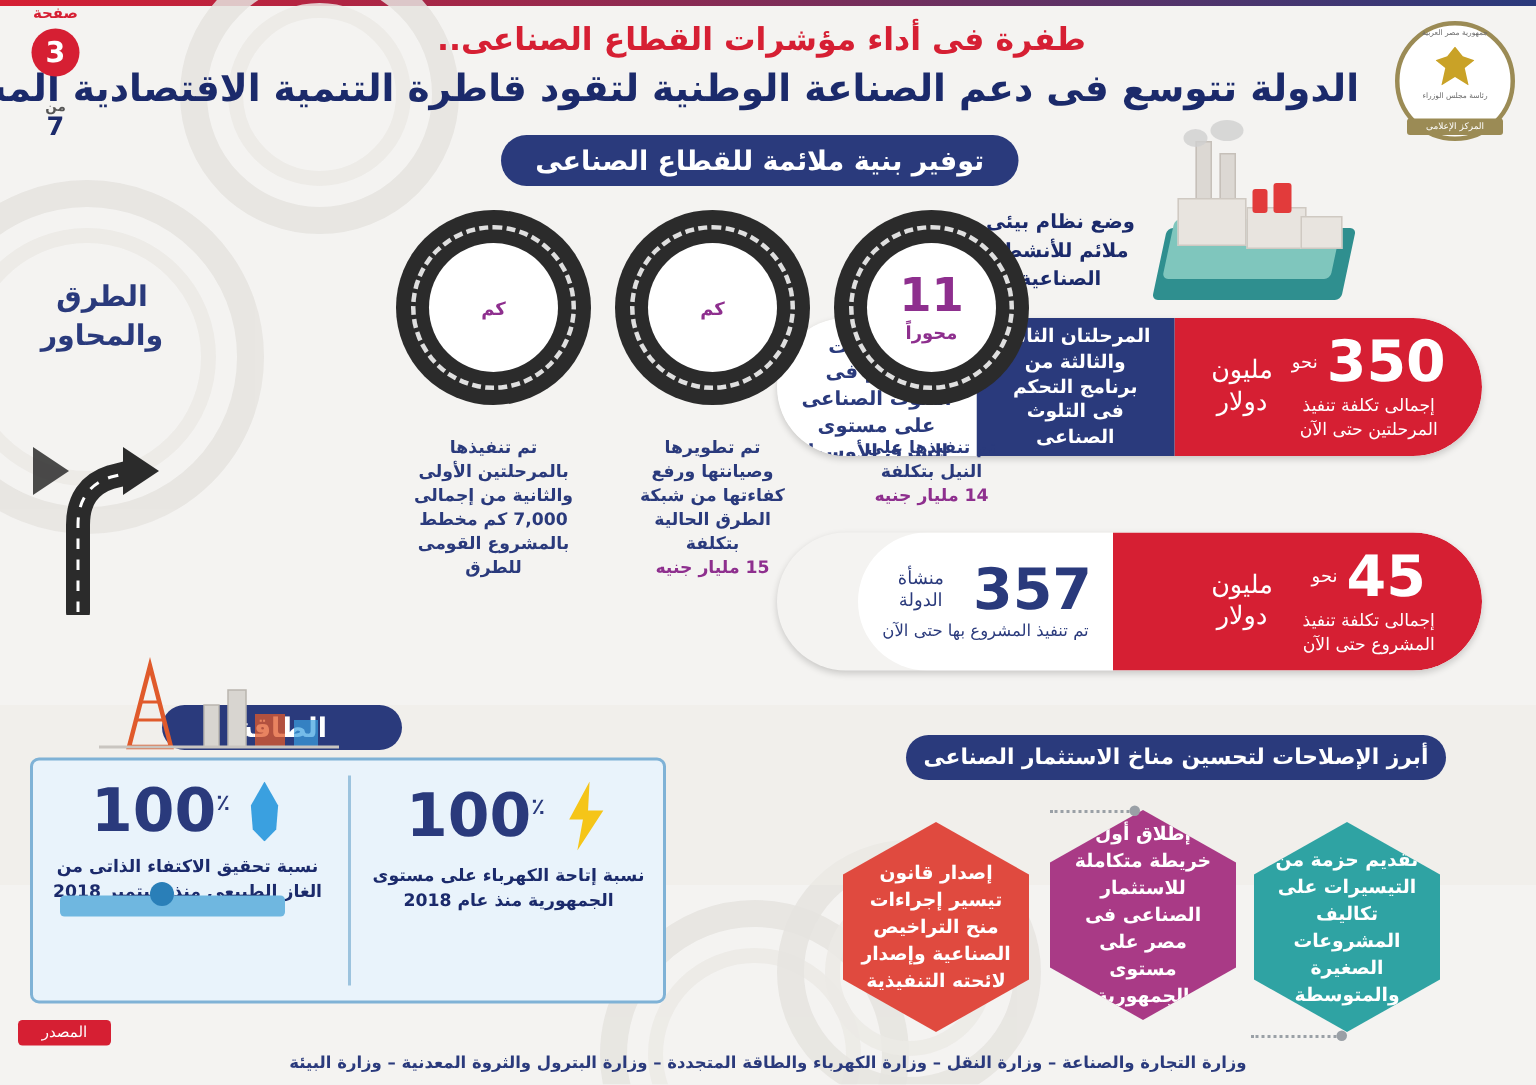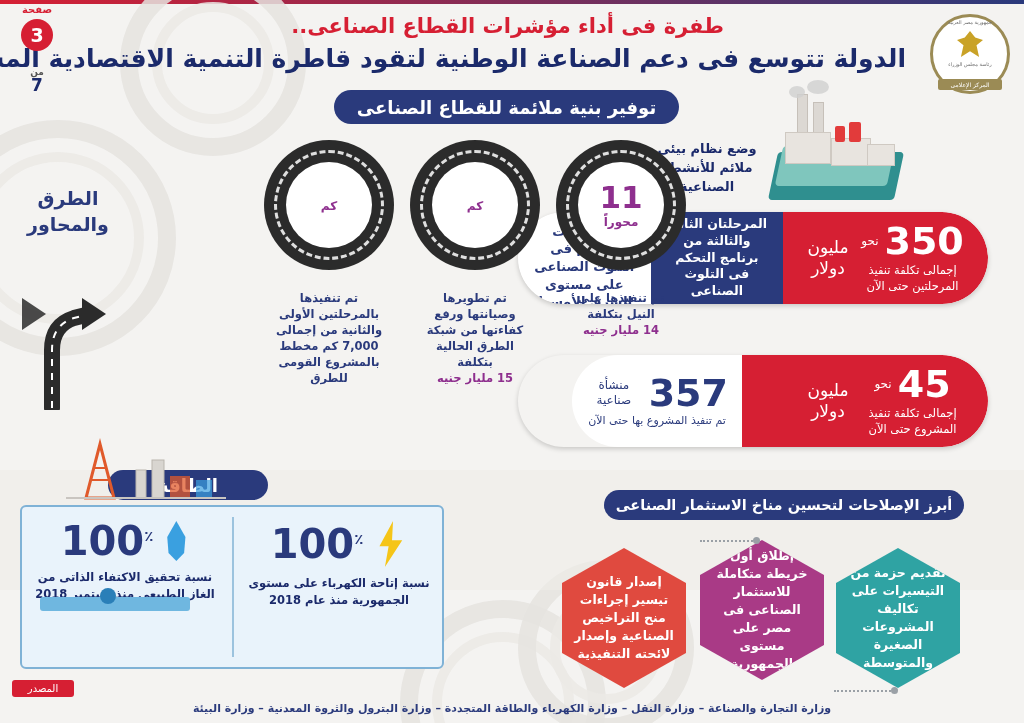--- a/index.html
+++ b/index.html
@@ -179,21 +179,21 @@
           <span class="big-num">45</span>
           <span class="nahw">نحو</span>
         </div>
         <div class="desc" style="margin:3px auto 0;">إجمالى تكلفة تنفيذ المشروع حتى الآن</div>
       </div>
       <div class="unit" style="width:42px;">مليون دولار</div>
     </div>
     <div class="right" style="width:142px;border-radius:46px 0 0 46px;flex-direction:column;gap:2px;">
       <div style="display:flex;align-items:center;gap:7px;">
         <span class="big-num">357</span>
-        <span style="font-size:12px;line-height:1.2;">منشأة صناعية</span>
+        <span style="font-size:12px;line-height:1.2;">منشأة الدولة</span>
       </div>
       <div style="font-size:11px;color:#2a3a7c;line-height:1.3;">تم تنفيذ المشروع بها حتى الآن</div>
     </div>
   </div>
 
   <div class="roads-title">الطرق والمحاور</div>
 
   <div class="tire" style="left:264px;top:140px;">
     <div class="inner">
       <div class="u">كم</div>

